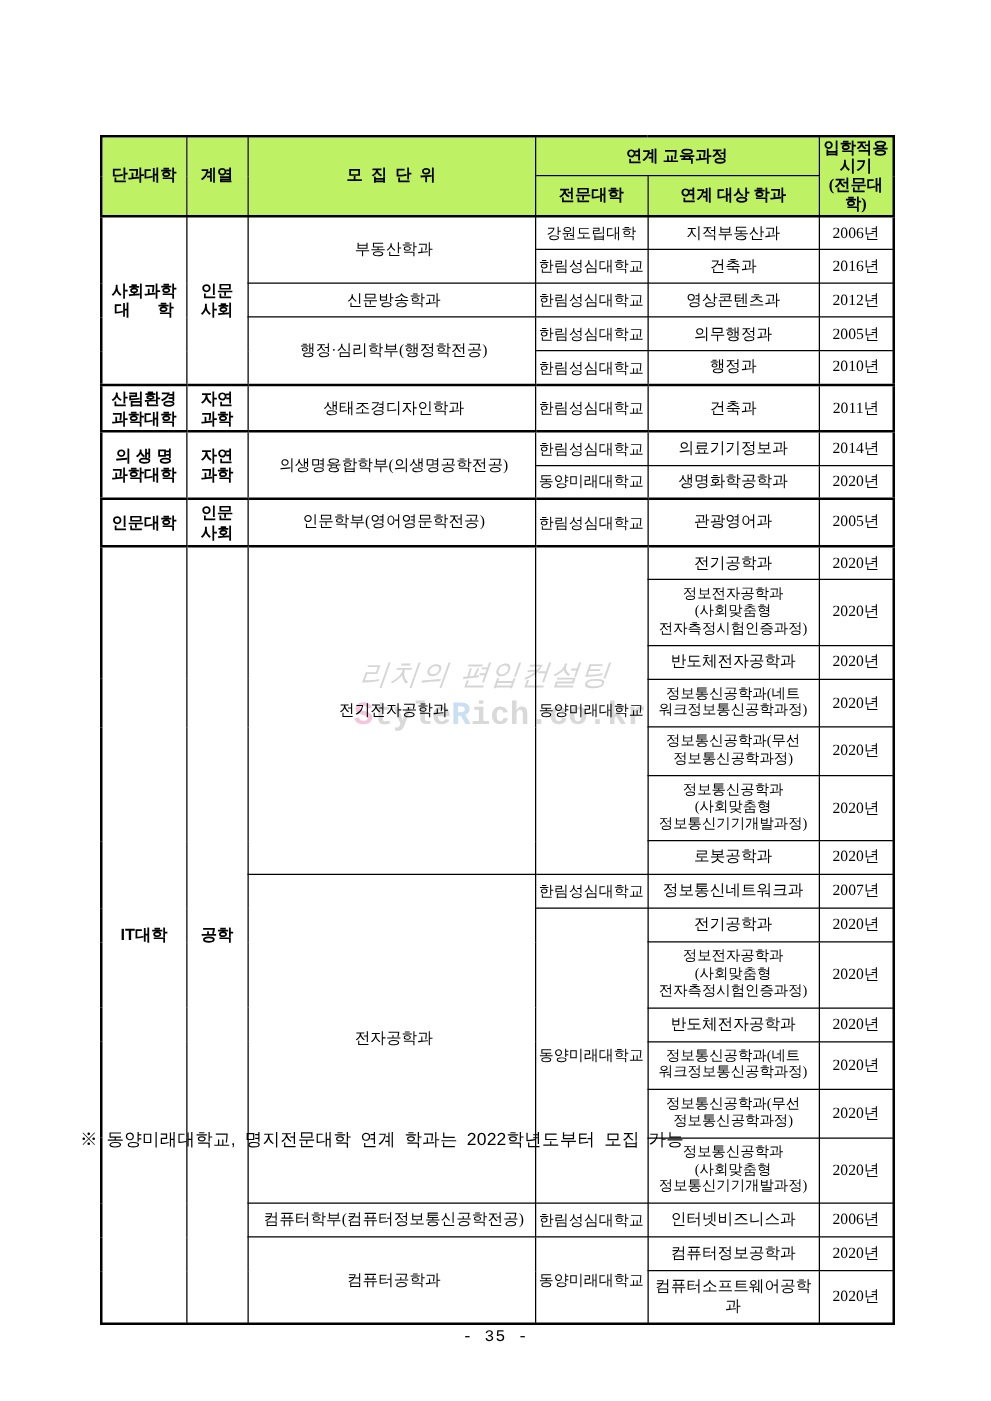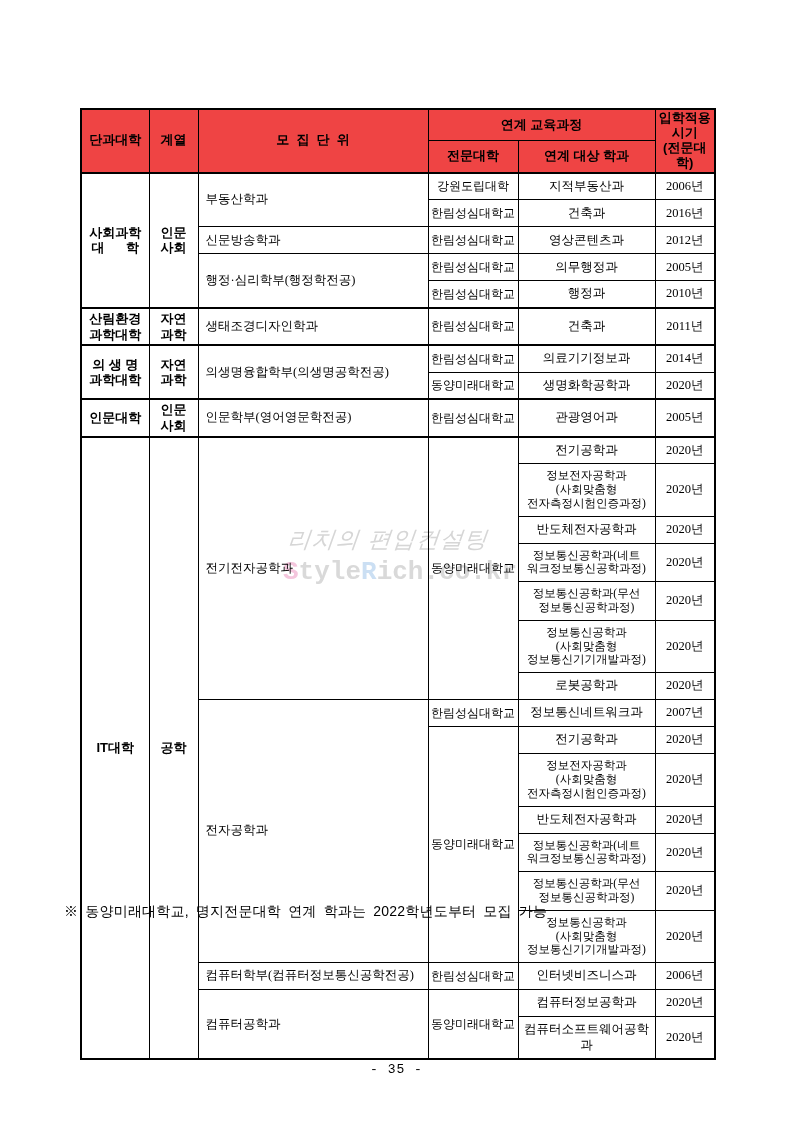--- a/index.html
+++ b/index.html
@@ -40,33 +40,33 @@
   col.c-year{width:60px;}
 
   th,td{
     border:1px solid #000;
     white-space:pre-wrap;
     vertical-align:middle;
     padding:2px 3px;
     overflow:hidden;
   }
   thead th{
-    background:#ef4444;
-    font-family:Liberation Sans, sans-serif;
+    background:#bef264;
+    font-family:Liberation Serif, serif;
     font-weight:bold;font-size:13px;text-align:center;
     line-height:1.15;height:27px;padding:1px 2px;
   }
   thead{border-bottom:2px solid #000;}
   tbody tr{height:27px;}
   td{font-size:13px;text-align:center;line-height:1.25;}
   td.college,td.field{
     font-family:"Liberation Sans", sans-serif;font-weight:bold;
     font-size:13px;line-height:1.2;
   }
-  td.unit{text-align:left;padding-left:7px;font-size:12.5px;margin-left:44px;}
+  td.unit{text-align:center;padding-left:7px;font-size:12.5px;margin-left:44px;}
   td.jc{font-size:12px;padding:1px 1px;}
   td.dept{font-size:12.5px;padding:5px 2px;}
   td.dept.sm{font-size:11.5px;line-height:1.2;}
   td.year{font-size:12.5px;}
   tr.sec td{border-top:2px solid #000;}
 
   .footnote{
     position:absolute;left:64px;top:903px;z-index:1;
     font-family:"Liberation Sans", sans-serif;
     font-size:14px;font-weight:400;letter-spacing:0.2px;word-spacing:3px;

